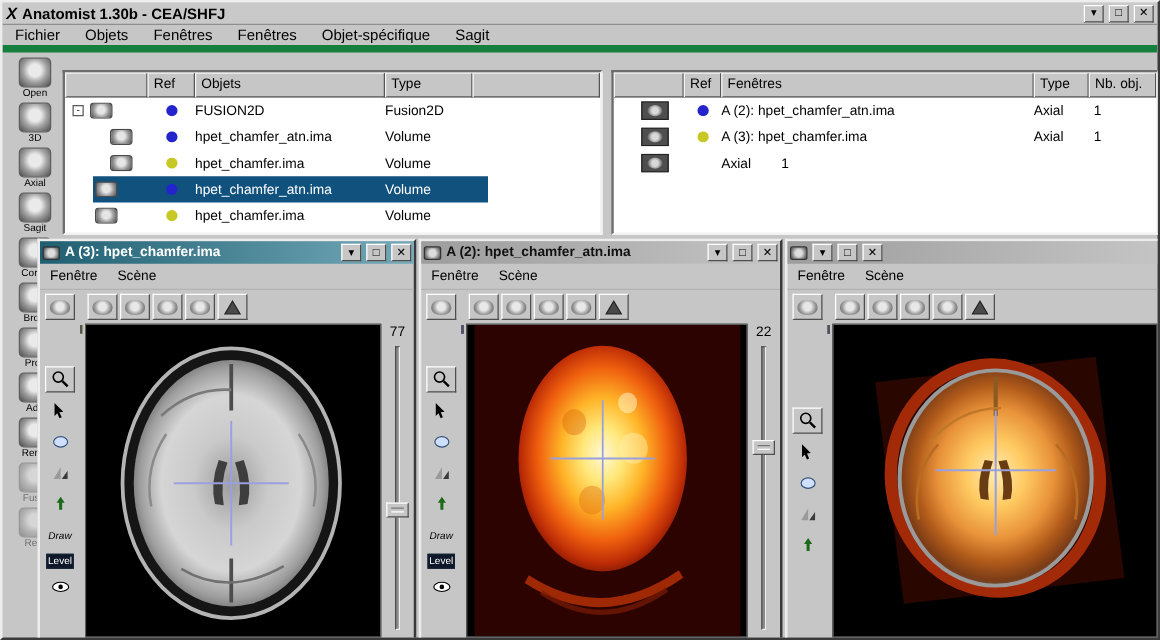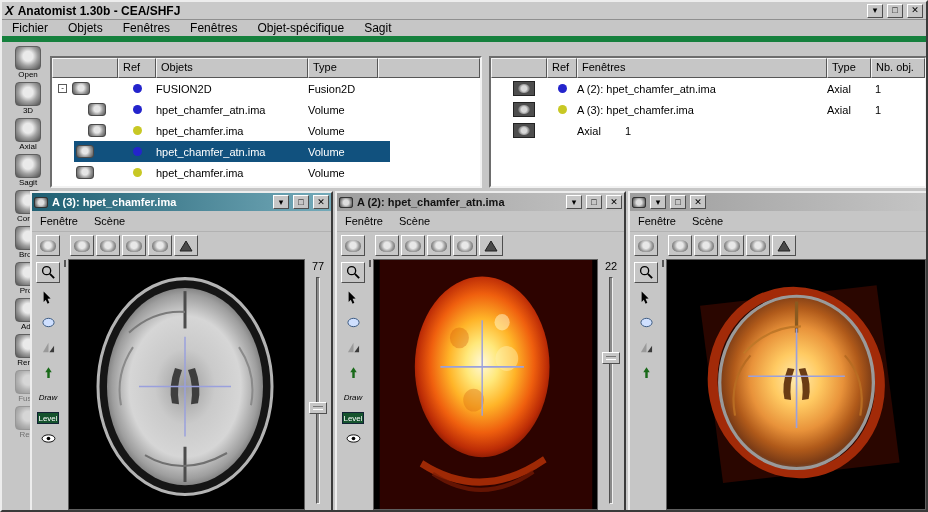--- a/index.html
+++ b/index.html
@@ -58,25 +58,25 @@
   .vico { width:14px; height:11px; border-radius:2px; border:1px solid #333;
           background: radial-gradient(circle, #ddd 0 35%, #888 70%, #444); }
   .vmenu { height:21px; display:flex; gap:16px; align-items:center; padding:0 8px; font-size:11px; border-bottom:1px solid #b2b2b2; }
   .vtoolbar { height:27px; display:flex; gap:2px; align-items:center; padding:0 4px; }
   .tbtn { width:24px; height:21px; background:#c6c6c6; border:1px solid; border-color:#ffffff #4e4e4e #4e4e4e #ffffff;
           display:flex; align-items:center; justify-content:center; padding:0; }
   .tbtn.first { margin-right:8px; }
   .mini-brain { width:16px; height:12px; border-radius:45%;
                 background: radial-gradient(circle at 50% 45%, #e8e8e8 0 30%, #9a9a9a 60%, #4f4f4f); }
   .vbody { flex:1; display:flex; min-height:0; }
-  .vtools { width:32px; display:flex; flex-direction:column; align-items:center; gap:4px; padding-top:3px; }
+  .vtools { width:32px; display:flex; flex-direction:column; align-items:center; gap:4px; padding-top:3px;justify-content:center; }
   .tool { width:24px; height:21px; display:flex; align-items:center; justify-content:center; }
   .tool.btn { background:#c6c6c6; border:1px solid; border-color:#ffffff #4e4e4e #4e4e4e #ffffff; }
   .label-tool { font-size:8px; font-style:italic; color:#000; }
-  .label-tool.level { background:#14532d; color:#fff; font-style:normal; width:22px; height:12px; border:1px solid #123; }
+  .label-tool.level { background:#0f172a; color:#fff; font-style:normal; width:22px; height:12px; border:1px solid #123; }
   .vright { flex:1; display:flex; min-width:0; }
   .vbar { height:7px; margin:1px 2px 1px 0; border:1px solid #555; }
   .bar-yellow { background:#e8e83a; }
   .bar-blue { background:#3434cc; }
   .vmain { flex:1; display:flex; min-height:0; }
   .vcanvas { flex:1; background:#000; border:1px solid #5e5e5e; position:relative; min-width:0; }
   .vcanvas svg { width:100%; height:100%; display:block; }
   .vslider { width:26px; display:flex; flex-direction:column; align-items:center; font-size:11px; color:#000; }
   .sval { height:15px; line-height:15px; }
   .groove { width:4px; flex:1; background:#8a8a8a; border:1px solid; border-color:#4e4e4e #f0f0f0 #f0f0f0 #4e4e4e;

